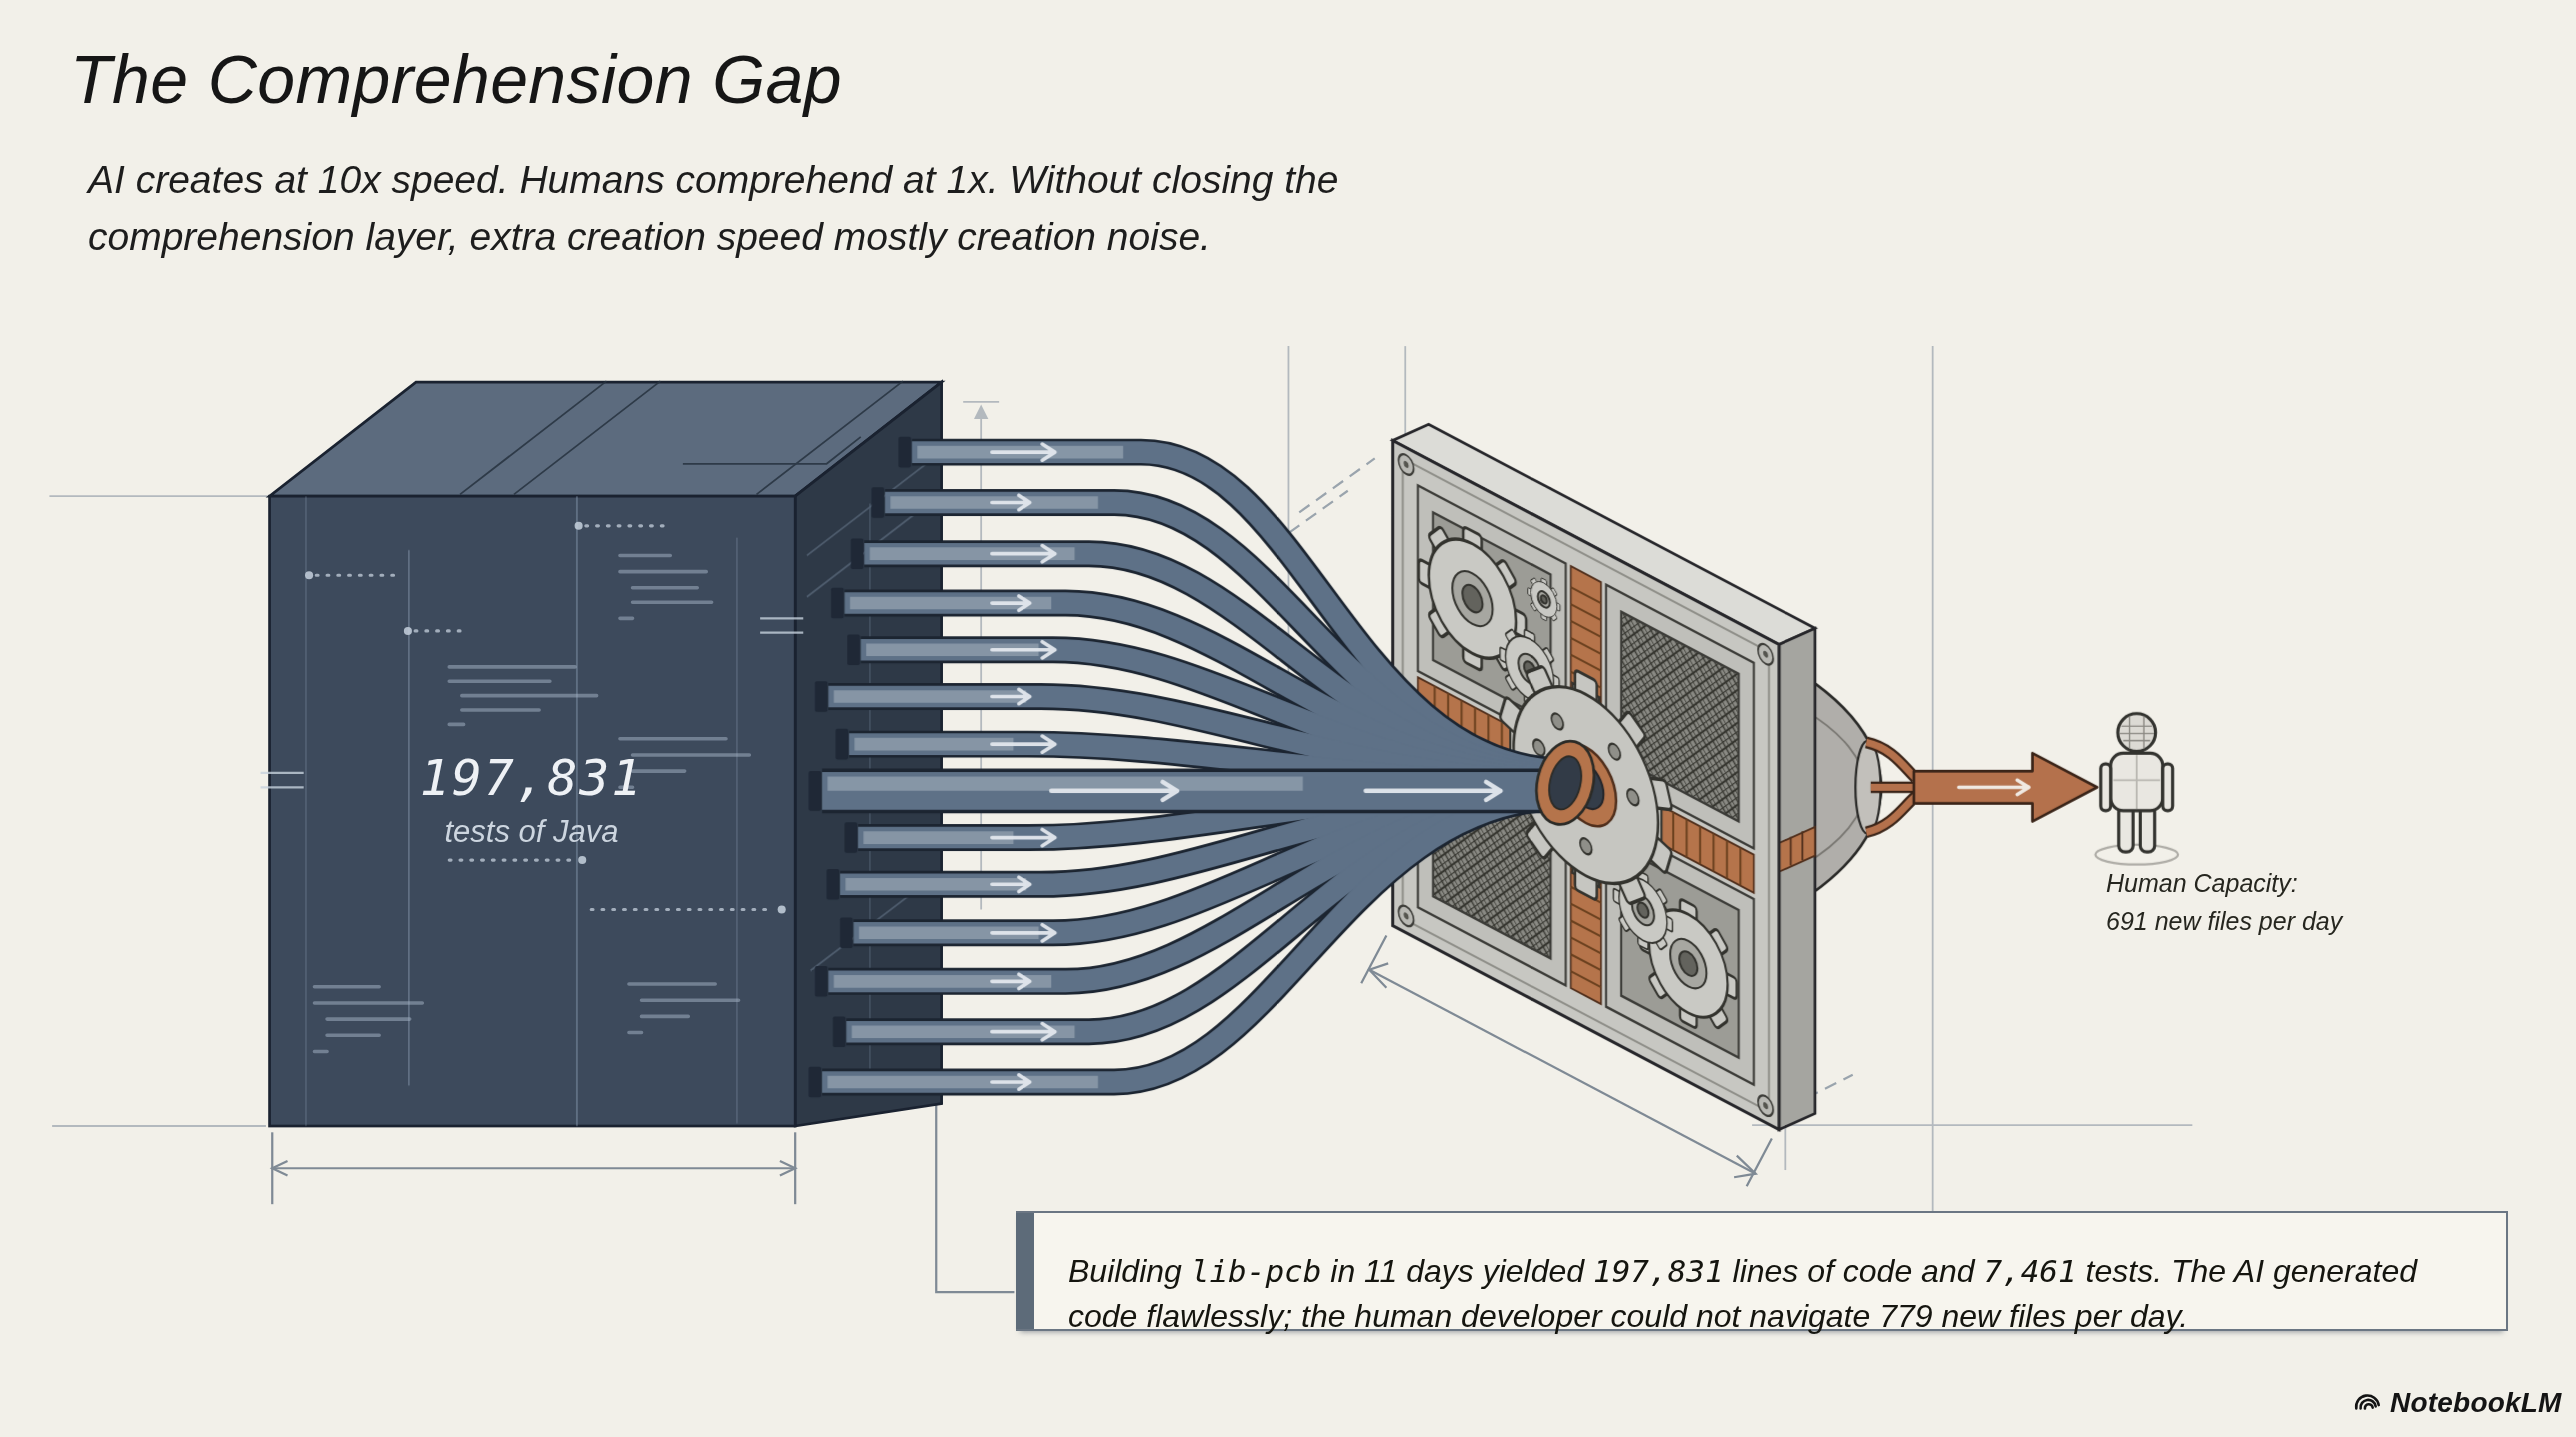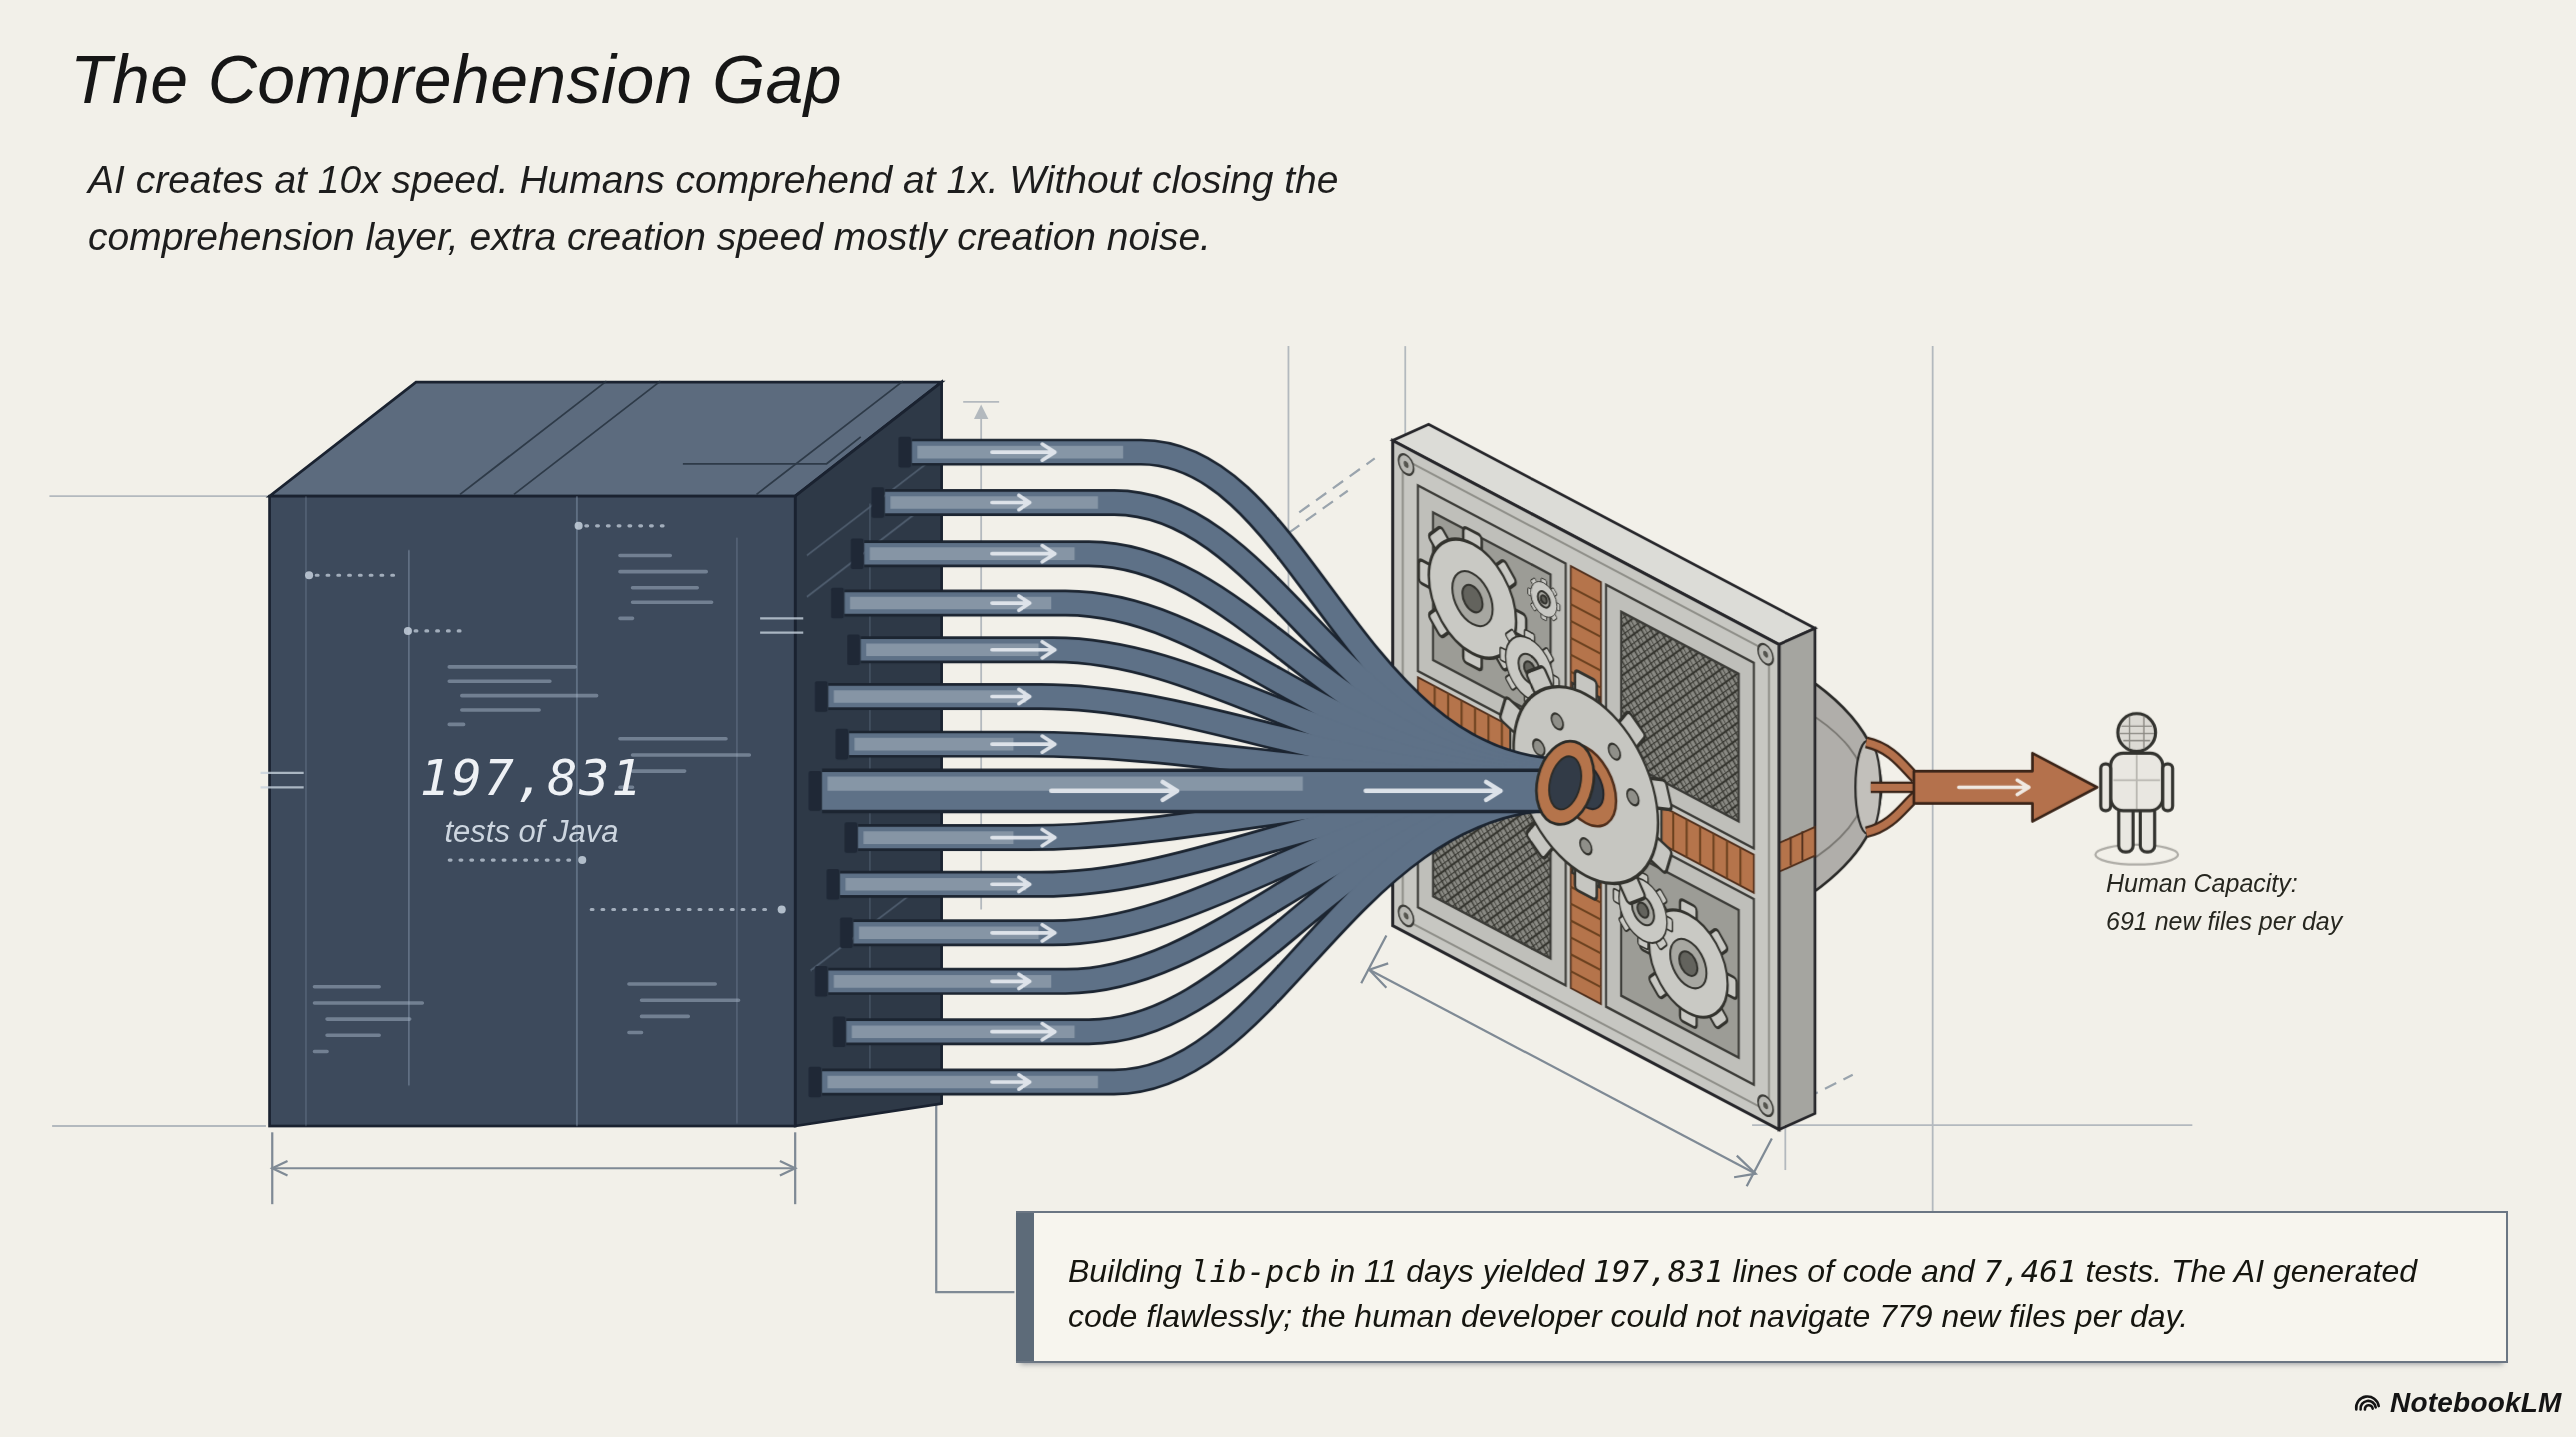--- a/index.html
+++ b/index.html
@@ -12,31 +12,31 @@
   }
   .stage svg.scene{position:absolute;left:0;top:0;}
   .txt{position:absolute;white-space:nowrap;}
   .title{left:70px;top:40px;font-size:68px;font-weight:500;letter-spacing:0.4px;color:#161616;}
   .subtitle{left:88px;top:151px;font-size:39px;line-height:57px;color:#1d1d1d;}
   .cube-label{left:352px;top:749px;width:359px;text-align:center;white-space:nowrap;}
   .cube-label .value{font-family:"DejaVu Sans Mono", monospace;font-size:50px;letter-spacing:1.8px;color:#eef1f5;}
   .cube-label .unit{font-size:31px;color:#ccd5df;margin-top:7.2px;}
   .human-label{left:2106px;top:864px;font-size:25px;line-height:38px;color:#26261f;}
   .caption-box{
-    position:absolute;left:1016px;top:1211px;width:1492px;height:152px;
+    position:absolute;left:1016px;top:1211px;width:1492px;height:120px;
     box-sizing:border-box;background:#f7f5ee;
     border:2.7px solid #6b7683;border-left:none;
     box-shadow:0 4.5px 5.4px -3.6px rgba(70,80,92,.55);
     display:flex;
   }
   .caption-bar{width:18px;background:#5d6b79;flex:0 0 auto;}
   .caption-text{padding:36px 0 0 34px;font-size:32px;line-height:45px;color:#15150f;}
   .caption-text .mono{font-family:"DejaVu Sans Mono", monospace;font-size:31px;}
   .brand{
-    position:absolute;right:14.4px;top:1387px;display:flex;align-items:flex-end;gap:7.2px;
+    position:absolute;right:14.4px;top:1387px;display:flex;align-items:flex-start;gap:7.2px;
   }
   .brand .name{font-size:28px;font-weight:700;color:#141414;letter-spacing:0.2px;}
 </style>
 </head>
 <body>
 
 <div class="stage">
 
   <svg class="scene" width="2576" height="1438" viewBox="0 0 2867 1600">
     <defs>

